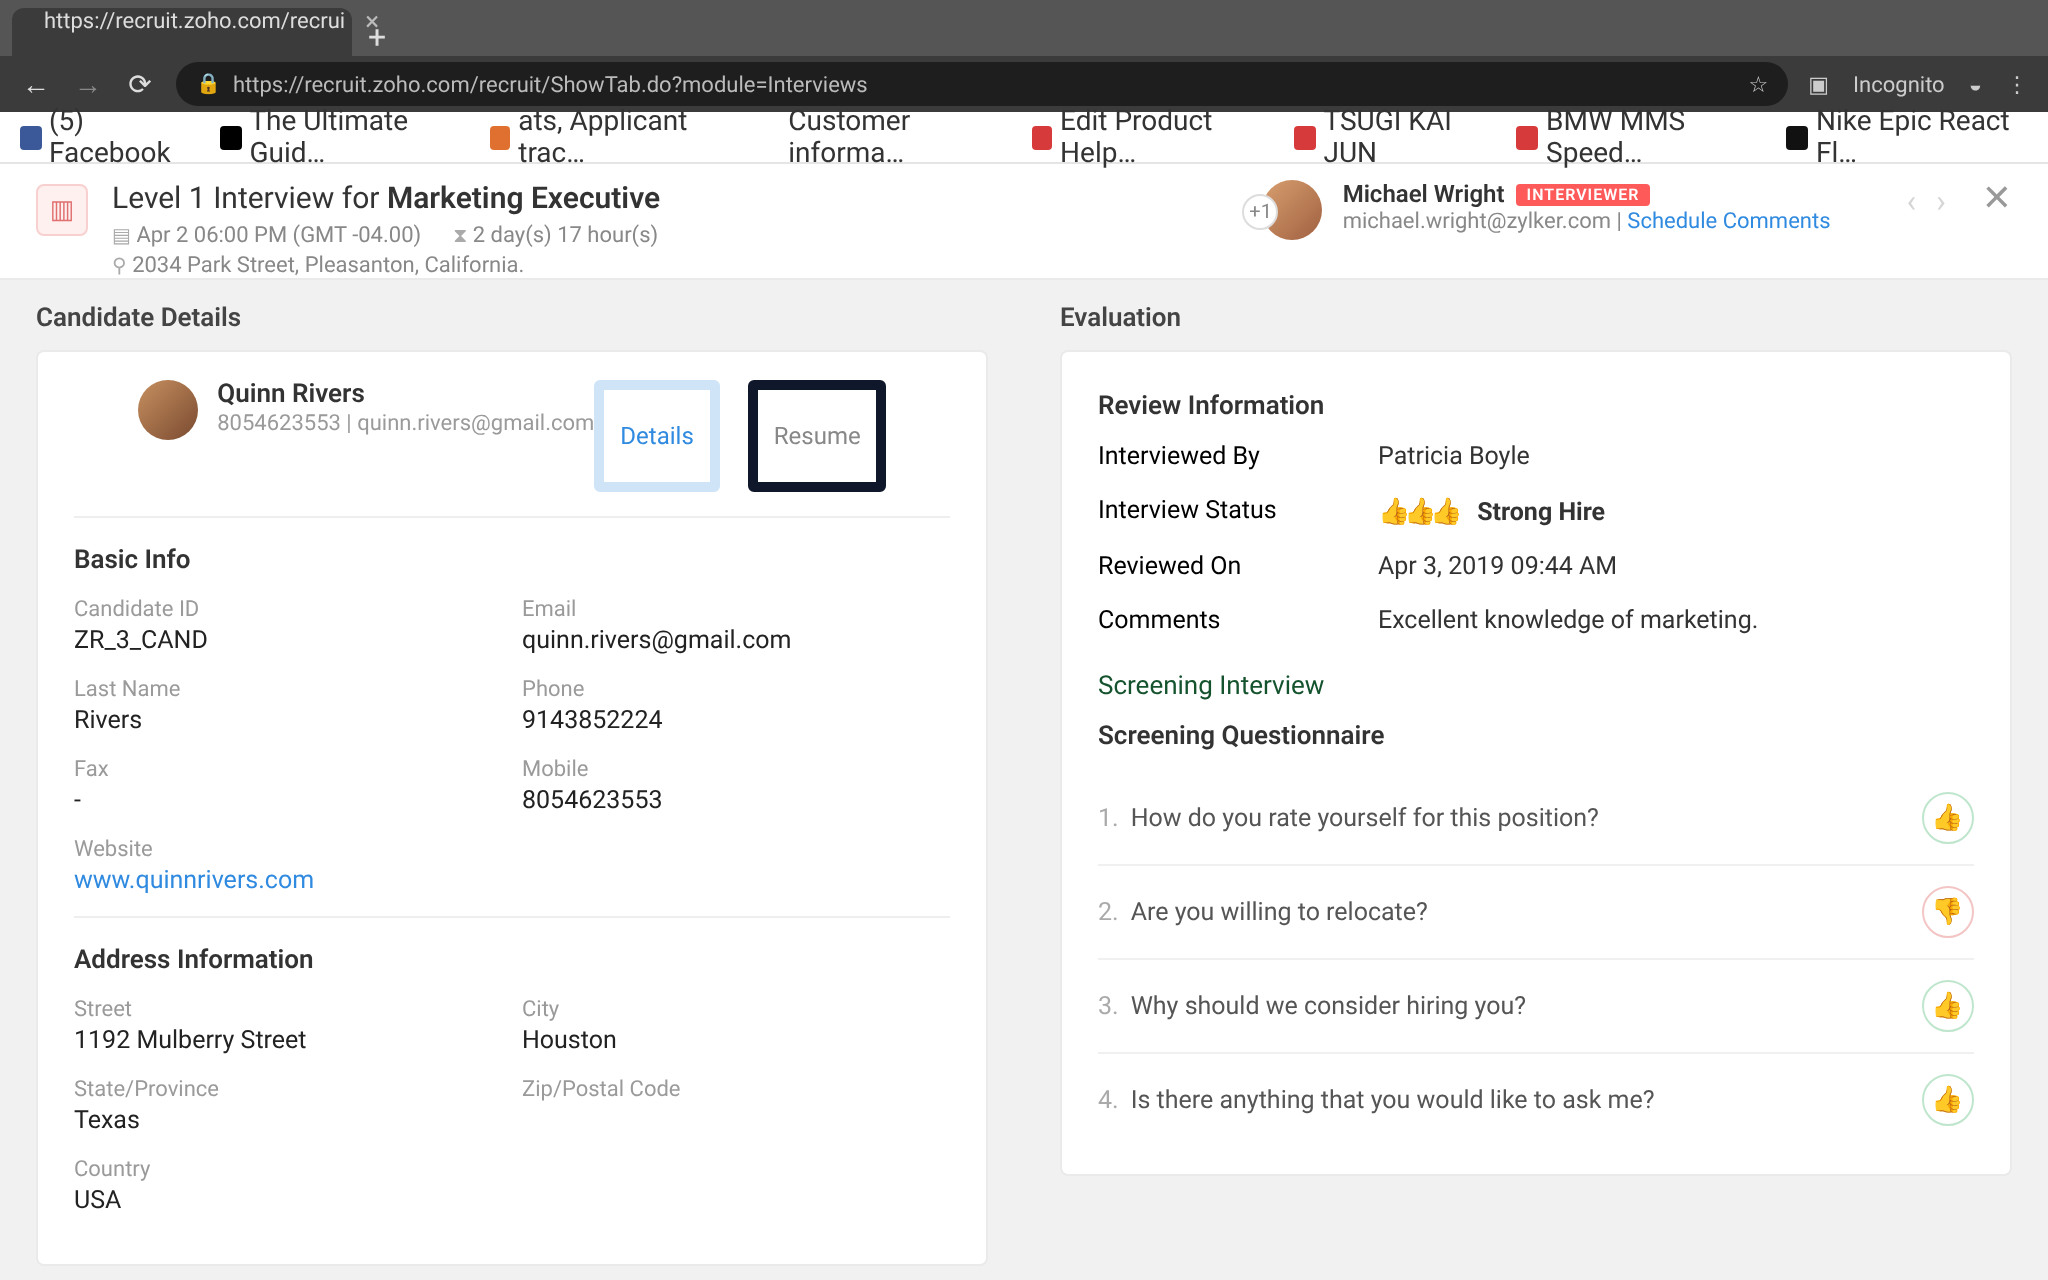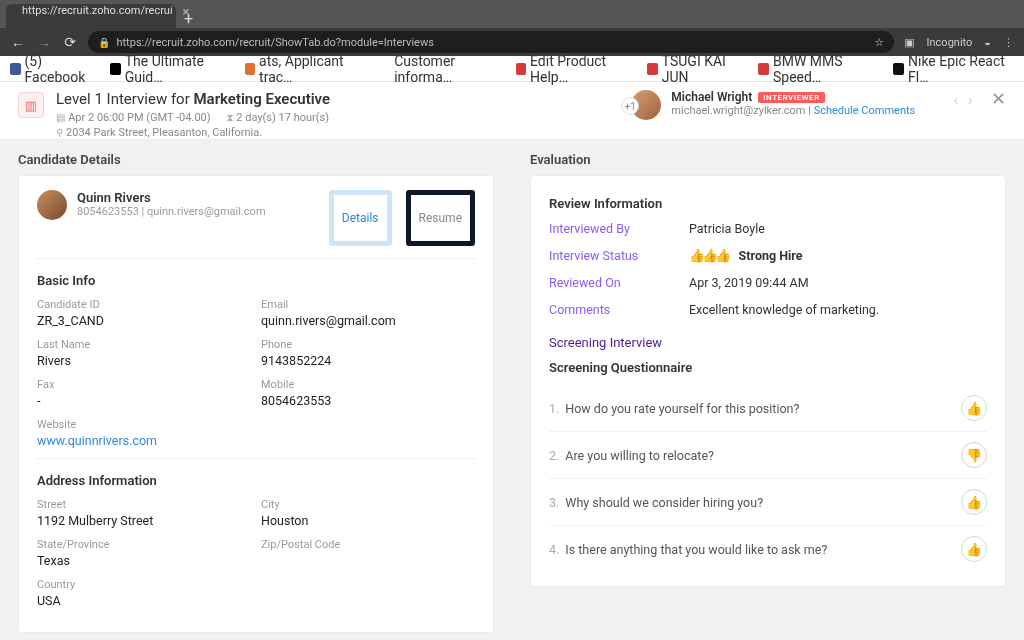--- a/index.html
+++ b/index.html
@@ -35,39 +35,39 @@
   .badge { background:#ff5a5a; color:#fff; font-size:8px; padding:1px 5px; border-radius:2px; font-weight:600; letter-spacing:.5px; }
   .revmail { font-size:11px; color:#888; }
   .revmail a { color:#2f8ae0; text-decoration:none; }
   .nav-arrows { display:flex; gap:10px; margin-left:28px; align-items:center; }
   .arr { color:#d5d5d5; font-size:16px; cursor:pointer; }
   .closeX { color:#999; font-size:18px; cursor:pointer; margin-left:8px; margin-top:-2px; }
   .cols { display:flex; height:500px; }
   .col { flex:1; padding:12px 18px; overflow:auto; }
   .sec-title { font-size:13px; font-weight:600; color:#444; margin-bottom:8px; }
   .card { background:#fff; border:1px solid #eaeaea; border-radius:4px; padding:14px 18px; }
-  .cand-head { display:flex; align-items:flex-start; justify-content:space-between; margin-bottom:12px; }
+  .cand-head { display:flex; align-items:flex-start; justify-content:center; margin-bottom:12px; }
   .cand-name { font-weight:600; font-size:13px; }
   .cand-sub { color:#9a9a9a; font-size:11px; }
   .tabs { display:flex; gap:14px; font-size:12px; }
   .tabs .t { color:#888; padding:16px 8px; border:5px solid #0f172a; border-radius:3px; cursor:pointer; }
   .tabs .t.active { color:#2f8ae0; border-color:#cfe4f6; }
   .cand-avatar { width:30px; height:30px; border-radius:50%; background:linear-gradient(135deg,#c79060,#7a4a30); margin-right:10px; }
   .sect { font-size:13px; font-weight:600; margin:6px 0 10px; }
   .grid2 { display:grid; grid-template-columns:1fr 1fr; row-gap:10px; column-gap:10px; margin-bottom:10px; }
   .fld-l { color:#9a9a9a; font-size:11px; margin-bottom:2px; }
   .fld-v { font-size:12.5px; color:#222; }
   .fld-v.link { color:#2f8ae0; }
   hr.sep { border:none; border-top:1px solid #eee; margin:8px 0 14px; }
   
   .kv { display:grid; grid-template-columns:140px 1fr; row-gap:12px; font-size:12.5px; margin-bottom:18px; }
-  .kv .k { color:#8b5cf6; }
+  .kv .k { color:#000000; }
   .status { display:flex; align-items:center; gap:10px; }
   .thumbs { color:#28b060; letter-spacing:-3px; font-size:13px; }
-  .sub-title { font-size:13px; color:#4c1d95; margin:10px 0 10px; }
+  .sub-title { font-size:13px; color:#14532d; margin:10px 0 10px; }
   .sub-title.bold { font-weight:600; color:#333; }
   .qrow { display:flex; align-items:center; justify-content:space-between; padding:10px 0; border-bottom:1px solid #f0f0f0; font-size:12.5px; color:#555; }
   .qrow:last-child { border-bottom:none; }
   .qnum { color:#aaa; margin-right:6px; }
   .rate { width:26px; height:26px; border-radius:50%; display:flex; align-items:center; justify-content:center; font-size:13px; }
   .rate.up { border:1px solid #bfe6cd; color:#28b060; }
   .rate.down { border:1px solid #f3c5c5; color:#e06060; }
   
   .mi { font-size:10px; color:#aaa; }
 </style>

